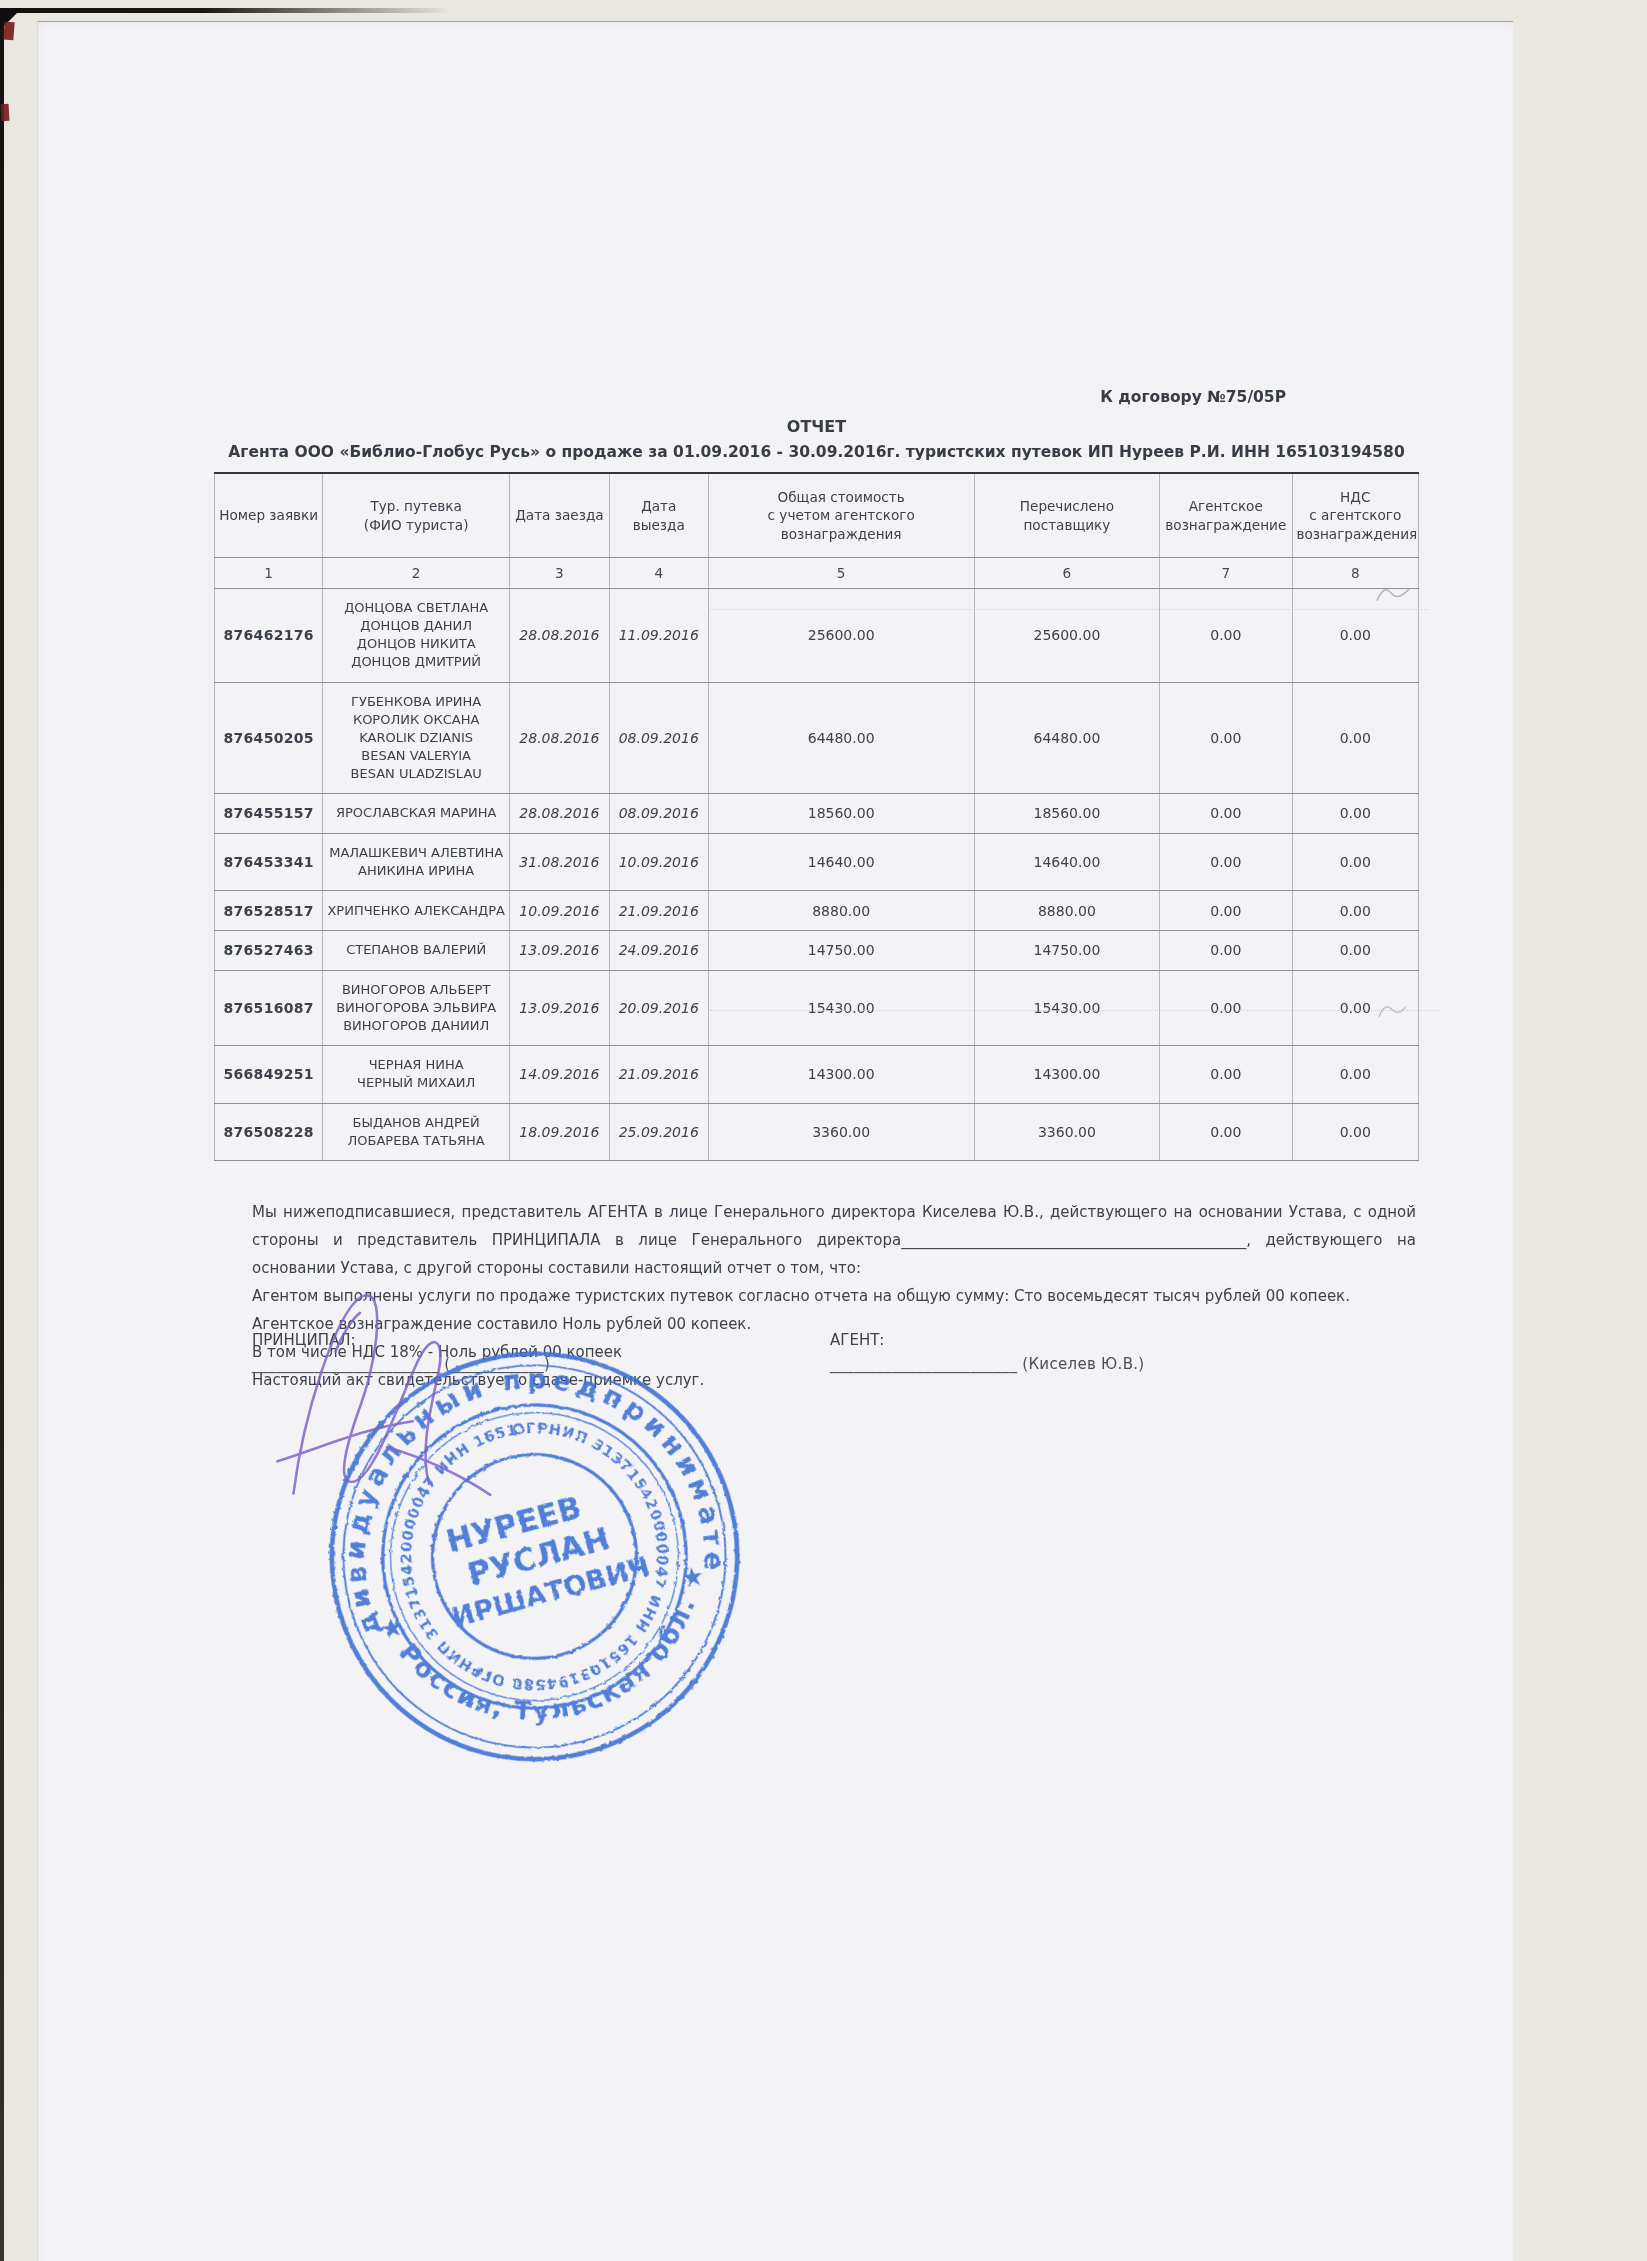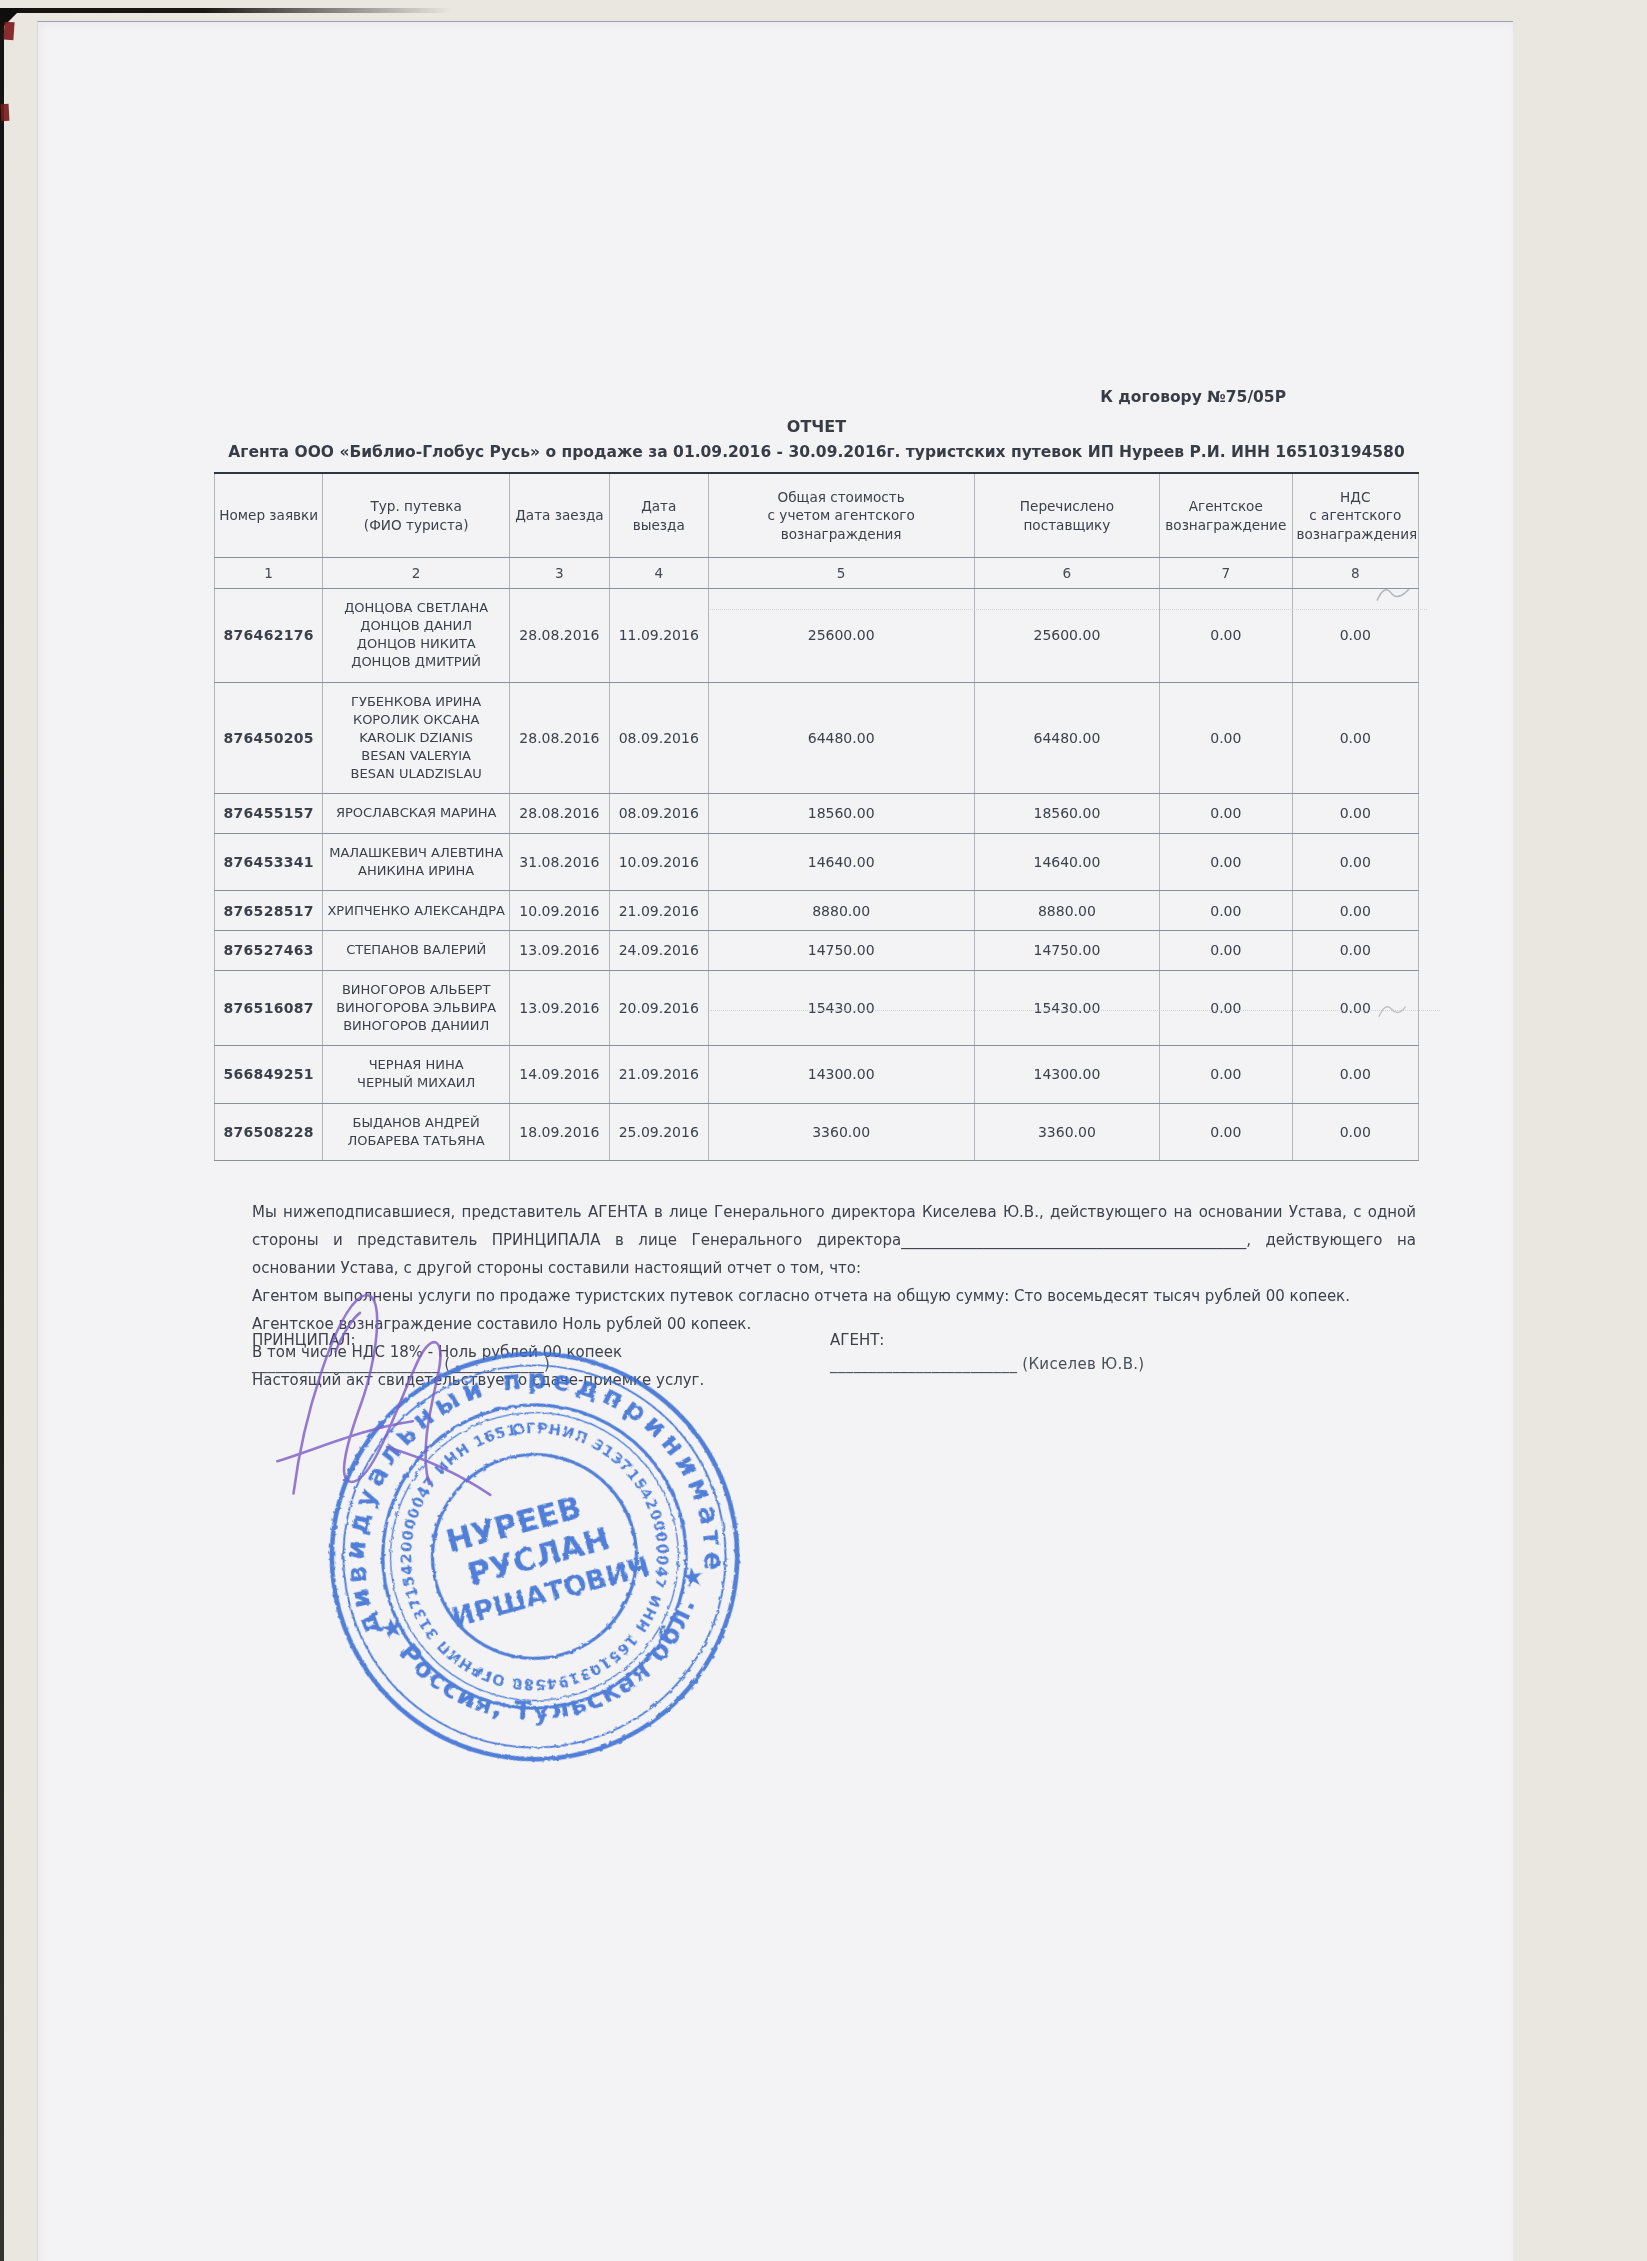--- a/index.html
+++ b/index.html
@@ -42,21 +42,21 @@
     border-left:0.6px solid #b3b6bd;border-right:0.6px solid #b3b6bd;
     border-top:1.3px solid #8a8f98;border-bottom:1.3px solid #8a8f98;
     text-align:center;vertical-align:middle;
     color:#3c4049;
   }
   table.report th{height:83px;padding:0 3.9px;font-size:13.6px;font-weight:normal;line-height:1.35;}
   tr.num-row td{height:28px;font-size:13.6px;color:#44484f;}
   tbody.data td{padding:10.3px 3.9px;font-size:14px;}
   td.id-cell{font-size:17px;font-weight:bold;color:#33373f;letter-spacing:0.3px;}
   td.names-cell div{font-size:13px;line-height:18px;white-space:nowrap;}
-  td.date-cell{font-size:13.6px;}
+  td.date-cell{font-size:13.6px;font-style:italic;}
   tr.total-row td{height:41px;font-weight:bold;font-size:14px;}
   tr.total-row td.label{text-align:left;padding-left:15.5px;}
 
   
   .footer-block{position:absolute;left:252px;top:1190px;width:1164px;font-size:15px;line-height:28px;color:#3d414a;}
   .footer-block p{margin:0;}
   .footer-block p.just{text-align:justify;}
   .principal-label{position:absolute;left:252px;top:1323px;font-size:15px;color:#3d414a;}
   .agent-label{position:absolute;left:830px;top:1323px;font-size:15px;color:#3d414a;}
   .principal-sign{position:absolute;left:252px;top:1347px;font-size:15px;color:#4a4e57;letter-spacing:0.3px;}

